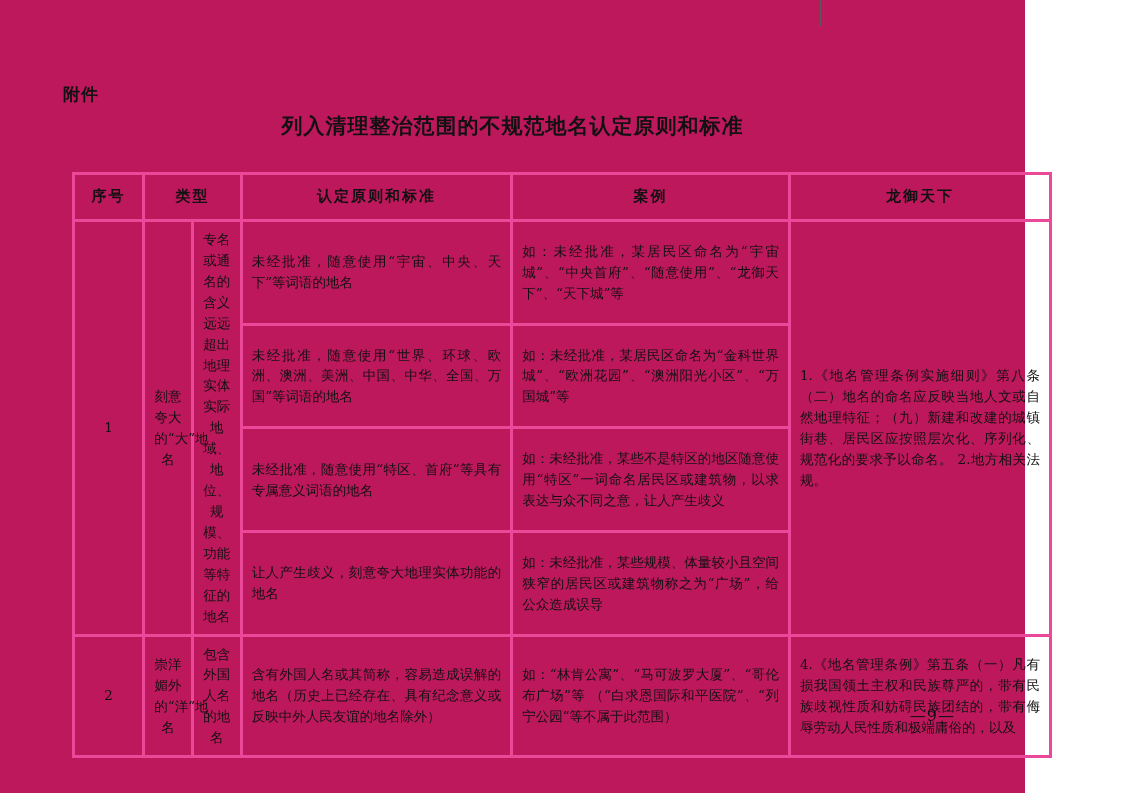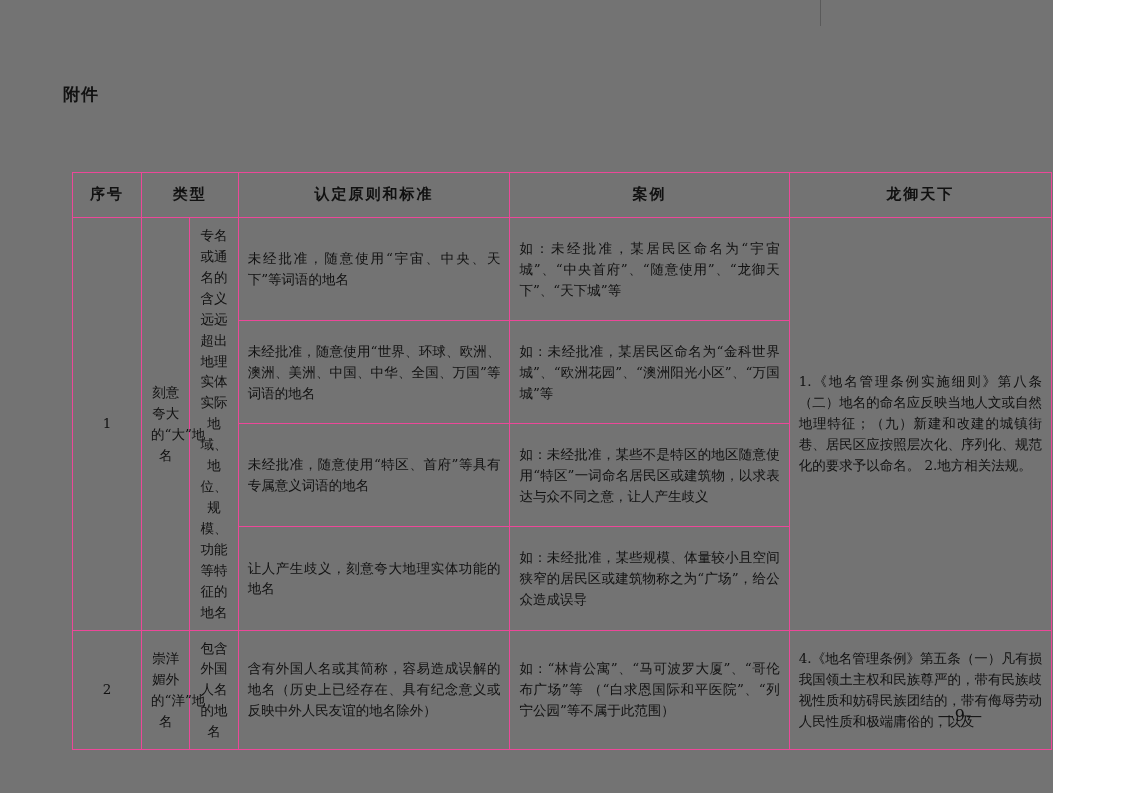--- a/index.html
+++ b/index.html
@@ -13,22 +13,21 @@
     font-family: "DejaVu Serif", "Liberation Serif", serif;
     color: #111111;
     position: relative;
     overflow: hidden;
   }
   .page {
     position: absolute;
     left: 0; top: 0;
     width: 1025px;
     height: 793px;
-    background: #737373;
-    padding-left: 28px;
+    background: #be185d;
   }
   .top-rule {
     position: absolute;
     left: 820px;
     top: 0px;
     width: 1px;
     height: 26px;
     background: #5a5a5a;
   }
   .attachment-label {
@@ -51,21 +50,21 @@
   }
   table.main {
     position: absolute;
     left: 72px;
     top: 172px;
     width: 980px;
     border-collapse: collapse;
     table-layout: fixed;
   }
   table.main td, table.main th {
-    border: 1px solid #ec4899;
+    border: 3px solid #ec4899;
     vertical-align: middle;
     padding: 7px 9px;
     font-size: 13.5px;
     line-height: 1.55;
     font-weight: normal;
   }
   table.main thead th {
     text-align: center;
     font-weight: bold;
     font-size: 15px;
@@ -109,20 +108,21 @@
 </style>
 </head>
 <body>
 
 <div class="page">
 
   <div class="top-rule"></div>
 
   <div class="attachment-label">附件</div>
 
+  <div class="doc-title">列入清理整治范围的不规范地名认定原则和标准</div>
 
   <table class="main">
     <thead>
       <tr>
         <th class="c-no">序号</th>
         <th class="c-type" colspan="2">类型</th>
         <th class="c-rule">认定原则和标准</th>
         <th class="c-case">案例</th>
         <th class="c-law">龙御天下</th>
       </tr>

